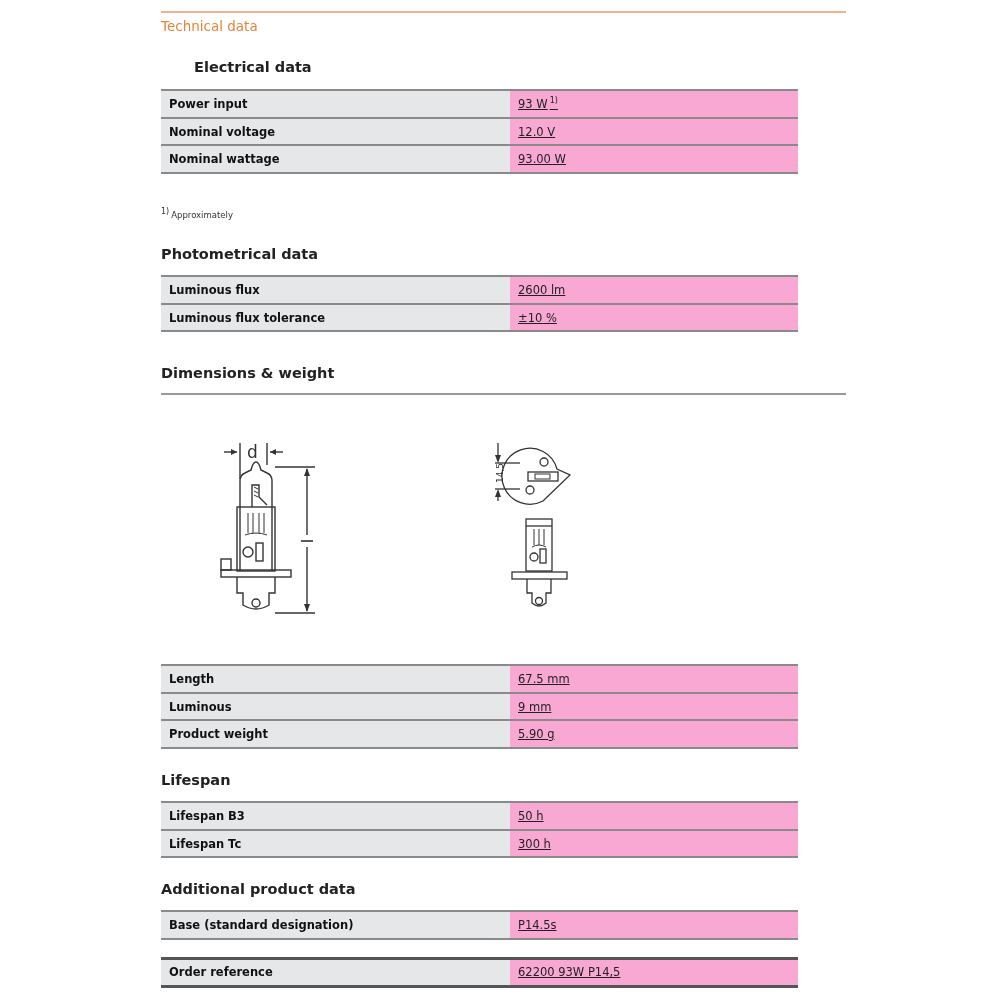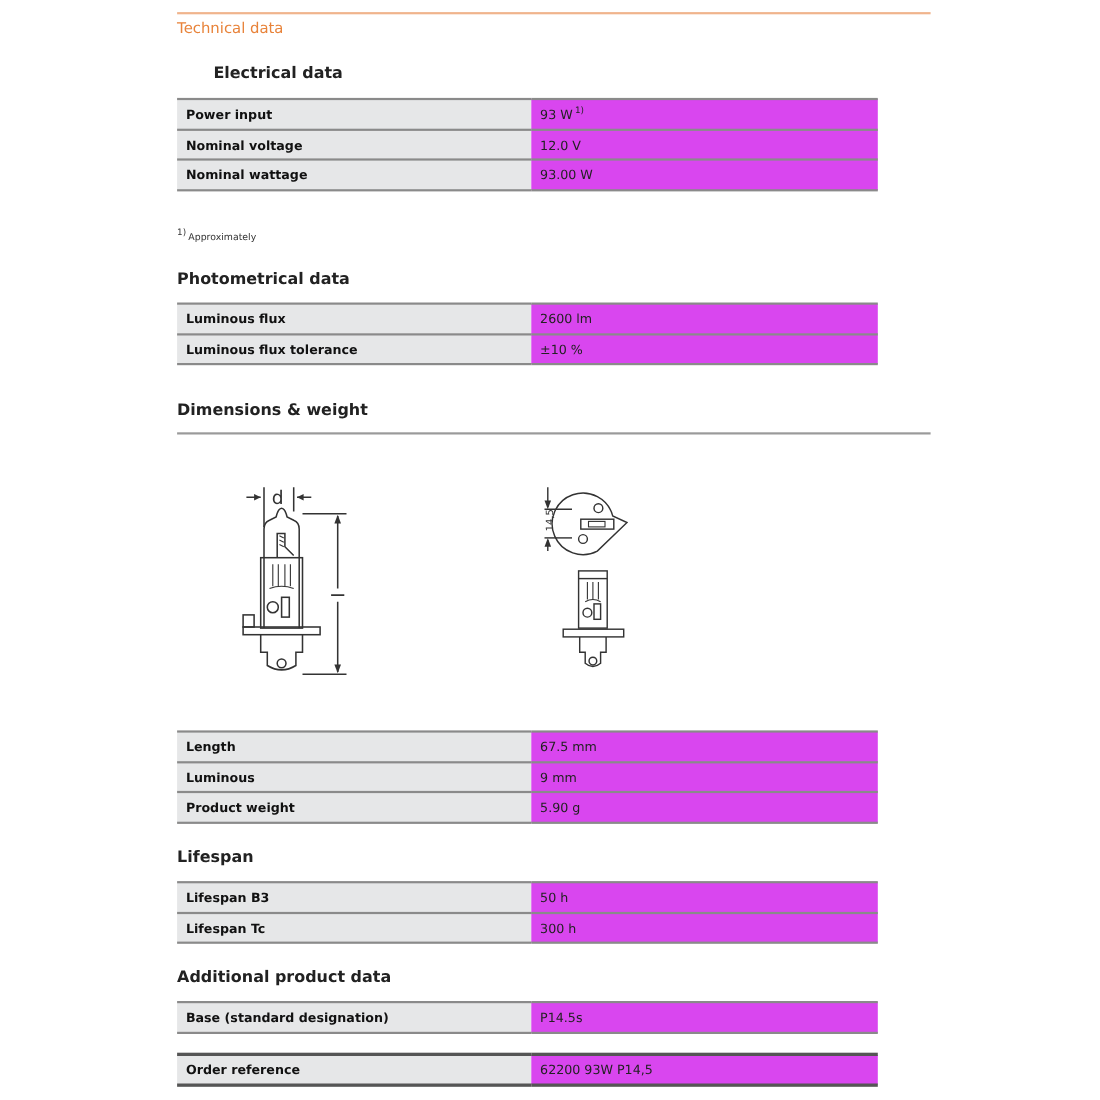--- a/index.html
+++ b/index.html
@@ -8,22 +8,22 @@
 
   .top-rule { position: absolute; left: 161px; top: 11px; width: 685px; height: 2px; background: #f0b48c; }
   .tech-title { position: absolute; left: 161px; top: 18px; font-size: 13.5px; color: #e8833a; letter-spacing: 0; }
 
   .section-title { position: absolute; left: 161px; font-size: 14.5px; font-weight: bold; color: #222; }
 
   table.spec { position: absolute; left: 161px; width: 637px; border-collapse: collapse; font-size: 11.5px; }
   table.spec tr { height: 27.7px; }
   table.spec td { border-top: 2px solid #8a8a8a; padding: 0 8px; vertical-align: middle; }
   table.spec tr:last-child td { border-bottom: 2px solid #8a8a8a; }
-  table.spec td.k { width: 322px; background: #e6e7e8; font-weight: bold; color: #111; }
-  table.spec td.v { background: #d946ef; color: #222; }
+  table.spec td.k { width: 349px; background: #e6e7e8; font-weight: bold; color: #111; }
+  table.spec td.v { background: #f9a8d4; color: #222; text-decoration: underline; }
   table.spec.heavy td { border-top: 3px solid #555; }
   table.spec.heavy tr:last-child td { border-bottom: 3px solid #555; }
 
   .sup { font-size: 8px; vertical-align: super; margin-left: 2px; }
 
   .footnote { position: absolute; left: 161px; top: 207px; font-size: 9px; color: #333; }
   .footnote .fn-mark { font-size: 8px; vertical-align: super; }
   .footnote .fn-text { font-size: 8.5px; margin-left: 2px; }
 
   .dim-rule { position: absolute; left: 161px; top: 393px; width: 685px; height: 2px; background: #9a9a9a; }

